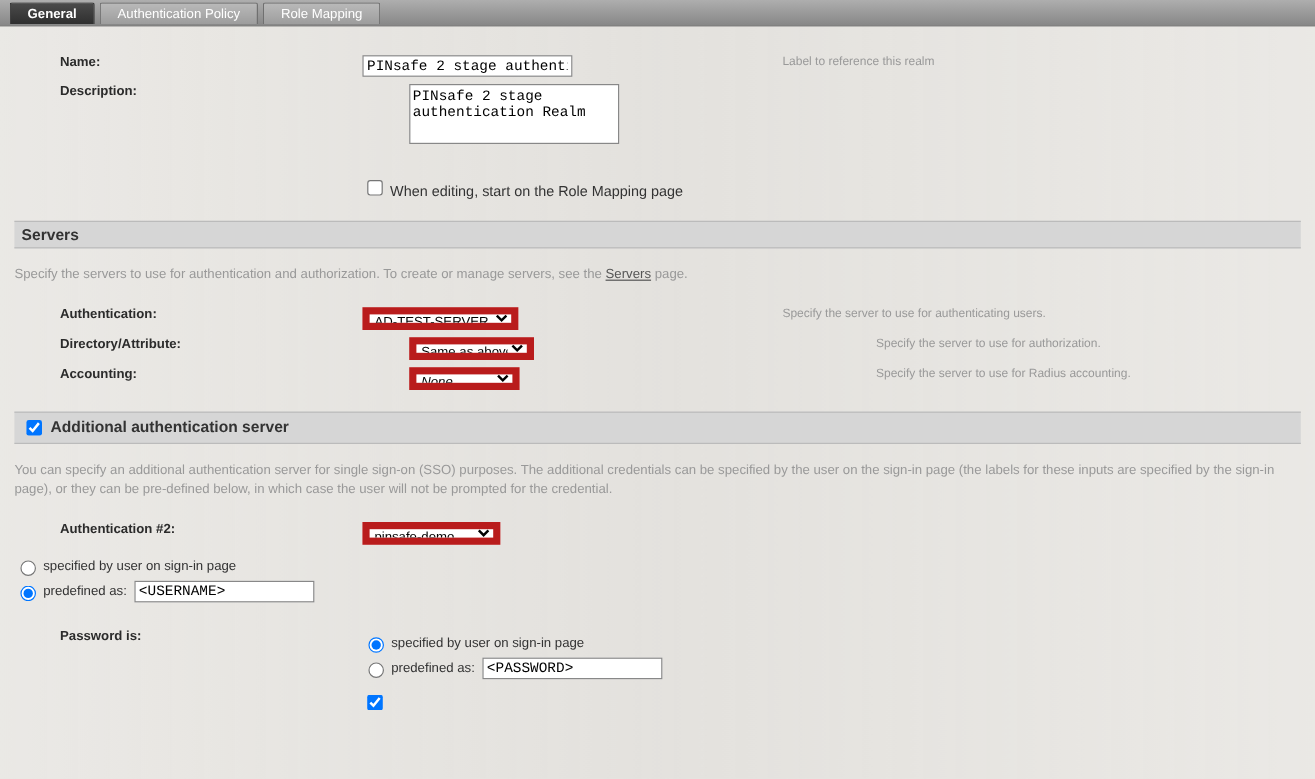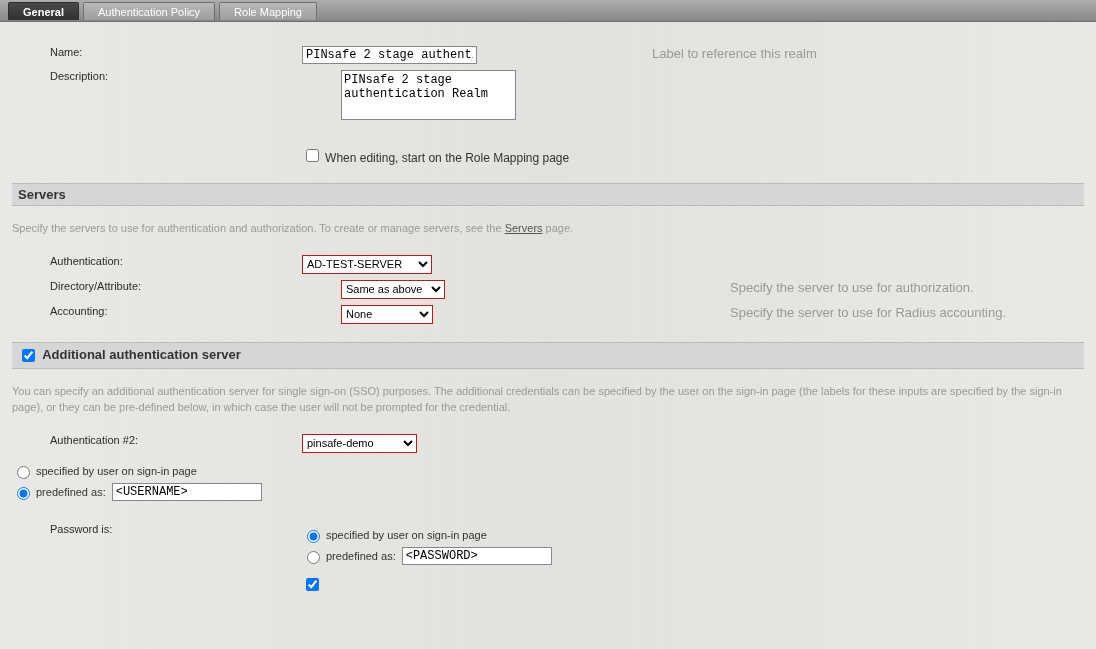--- a/index.html
+++ b/index.html
@@ -36,23 +36,23 @@
   }
   .tab.active {
     background: linear-gradient(#4a4a4a, #2f2f2f);
     color: #fff;
     font-weight: bold;
     border-color: #2f2f2f;
   }
   .content { padding: 6px 12px 12px 12px; }
   .row { display: flex; align-items: flex-start; margin-top: 18px; }
   .row.tight { margin-top: 6px; gap: 39px; }
-  .label-col { width: 290px; color: #2b2b2b; font-weight: normal; padding-left: 38px; }
+  .label-col { width: 290px; color: #2b2b2b; font-weight: bold; padding-left: 38px; }
   .input-col { width: 350px; }
-  .hint-col { flex: 1; color: #999; font-size: 13px; }
+  .hint-col { flex: 1; color: #999; font-size: 10px; }
   input[type=text] {
     font-family: "Courier New", monospace;
     font-size: 12px;
     padding: 1px 3px;
     border: 1px solid #888;
     background: #fff;
   }
   input.name-field { width: 175px; }
   textarea {
     font-family: "Courier New", monospace;
@@ -74,21 +74,21 @@
     font-size: 13px;
     color: #333;
     margin-top: 18px;
   }
   .section-header .chk { margin-right: 4px; vertical-align: middle; }
   .desc-text { color: #999; font-size: 11px; margin: 14px 6px 8px 0; line-height: 1.5; }
   a.link { color: #555; text-decoration: underline; }
   select {
     font-family: Verdana, Arial, sans-serif;
     font-size: 11px;
-    border: 1px solid #b91c1c;
+    border: 6px solid #b91c1c;
     background: #fff;
     height: 19px;
   }
   .radio-line { margin: 4px 0; display: flex; align-items: center; }
   .radio-line input[type=radio] { margin-right: 6px; }
   .radio-line span.lbl { margin-right: 6px; }
   .pre-input { width: 150px; font-family: Verdana, Arial, sans-serif; font-size: 11px; }
 </style>
 </head>
 <body>
@@ -131,36 +131,37 @@
       <span>Specify the servers to use for authentication and authorization. To create or manage servers, see the </span><a href="#" class="link">Servers</a><span> page.</span>
     </div>
 
     <div class="row">
       <div class="label-col">Authentication:</div>
       <div class="input-col">
         <select style="width:130px;">
           <option>AD-TEST-SERVER</option>
         </select>
       </div>
+      <div class="hint-col">Specify the server to use for authenticating users.</div>
     </div>
 
     <div class="row tight">
       <div class="label-col">Directory/Attribute:</div>
       <div class="input-col">
         <select style="width:104px;">
           <option>Same as above</option>
         </select>
       </div>
       <div class="hint-col">Specify the server to use for authorization.</div>
     </div>
 
     <div class="row tight">
       <div class="label-col">Accounting:</div>
       <div class="input-col">
-        <select style="width:92px;">
+        <select style="width:92px;font-style:italic;">
           <option>None</option>
         </select>
       </div>
       <div class="hint-col">Specify the server to use for Radius accounting.</div>
     </div>
 
     <div class="section-header">
       <input type="checkbox" class="chk" checked="" style="">
       <span>Additional authentication server</span>
     </div>

